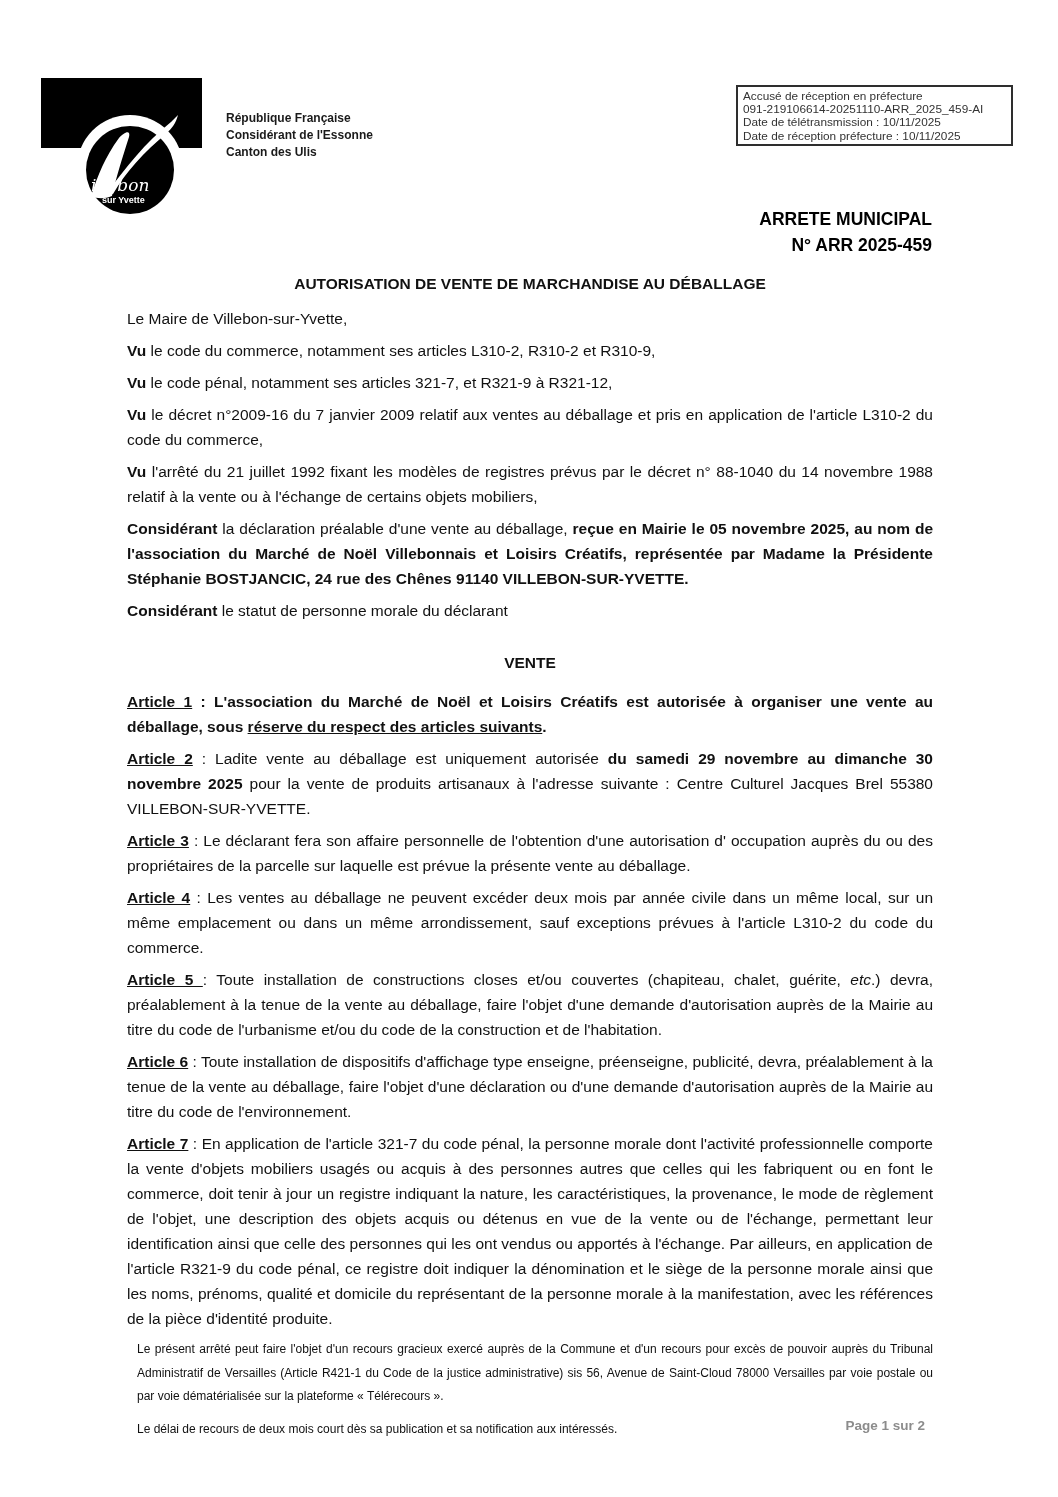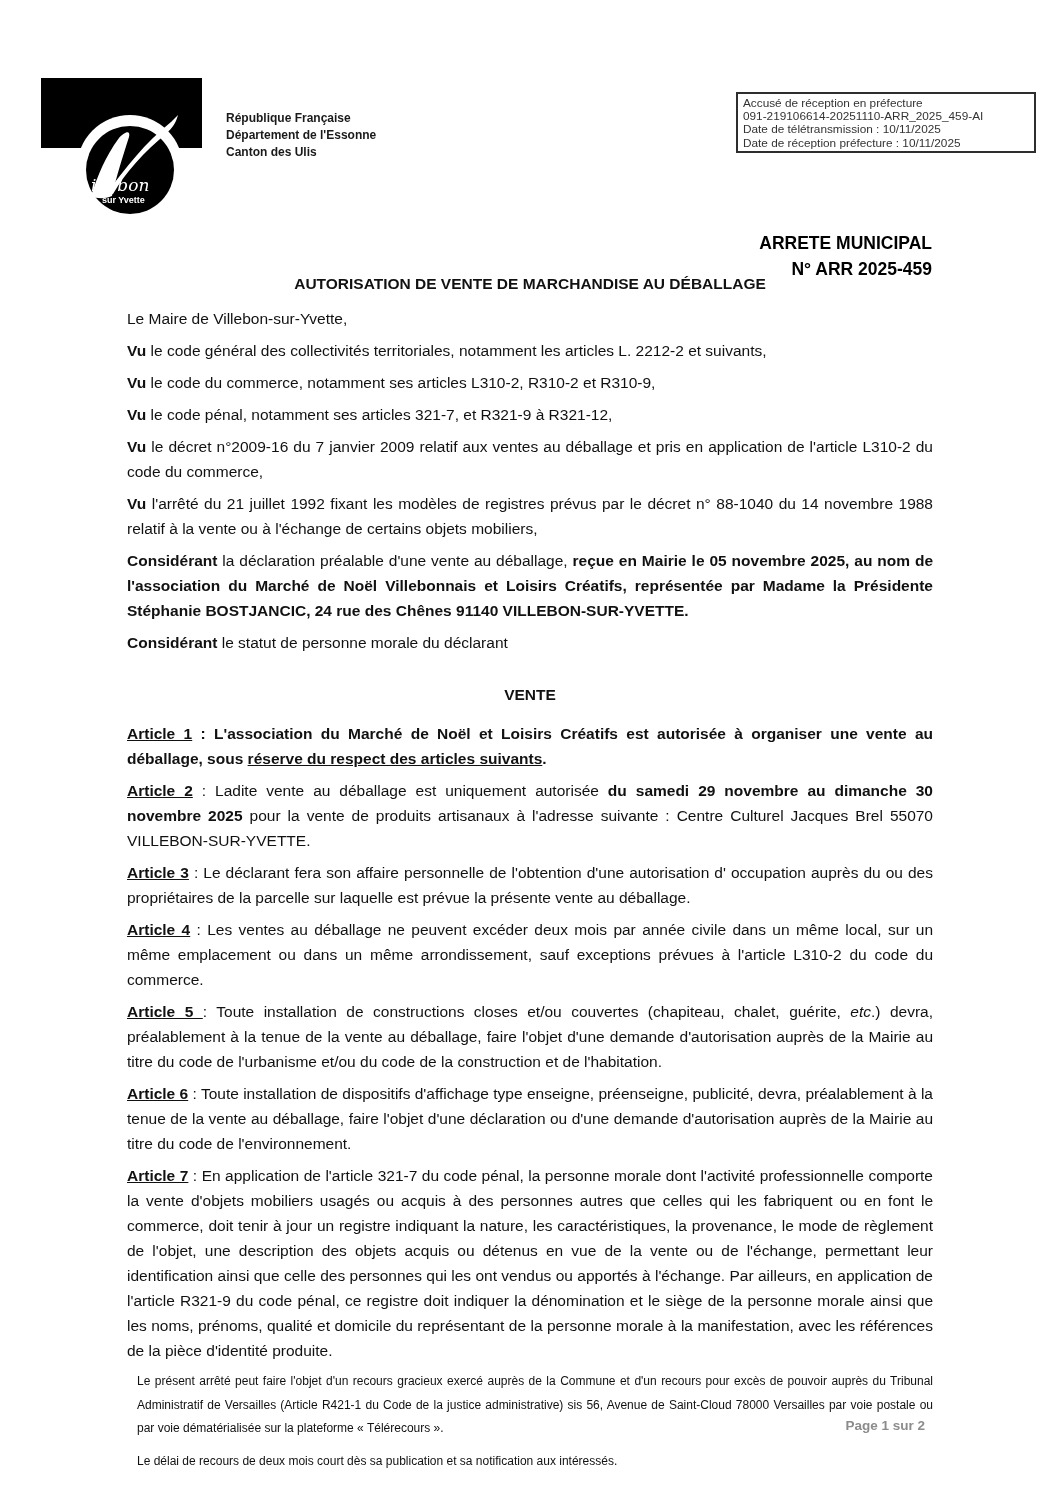--- a/index.html
+++ b/index.html
@@ -12,29 +12,29 @@
     font-family:"Liberation Sans",sans-serif;
     color:#141414;
   }
   
   .logo{position:absolute;left:41px;top:75px;width:165px;height:140px;}
   .authority{
     position:absolute;left:215px;top:110px;
     font-size:12px;font-weight:bold;line-height:17px;color:#1a1a1a;margin-left:11px;
   }
   .stamp{
-    position:absolute;left:736px;top:92px;width:300px;height:61px;
+    position:absolute;left:736px;top:85px;width:277px;height:61px;
     box-sizing:border-box;border:2px solid #2e2e2e;
     padding:3px 5px;
     font-size:11.8px;line-height:13.2px;color:#333;
     white-space:nowrap;overflow:hidden;
   }
   .doc-title{
     position:absolute;top:206px;right:126px;
-    text-align:right;font-weight:bold;font-size:17.5px;line-height:26px;color:#000;margin-top:24px;
+    text-align:right;font-weight:bold;font-size:17.5px;line-height:26px;color:#000;
   }
   
   .content{position:absolute;left:127px;width:806px;top:271px;}
   .content p{
     margin:0 0 7px 0;
     font-size:15.5px;line-height:25px;
     text-align:justify;color:#111;
   }
   p.subject{font-weight:bold;text-align:center;margin-bottom:10px;}
   .section-heading{
@@ -66,52 +66,51 @@
       <circle cx="89" cy="95" r="44" fill="#000000"></circle>
       <path d="M 50,121 C 57,100 64,82 78,63 C 83,57 90,54 88,62 C 81,84 75,103 71,121 C 64,124 56,124 50,121 Z" fill="#ffffff"></path>
       <path d="M 66,118 C 85,92 104,68 130,47 L 137,40 C 135,48 131,53 126,58 C 103,77 84,98 72,119 Z" fill="#ffffff"></path>
       <text x="50" y="116" font-size="17" font-style="italic" fill="#ffffff" font-family="DejaVu Serif, serif">illebon</text>
       <text x="61" y="128" font-size="9" font-weight="bold" fill="#ffffff" font-family="Liberation Sans, sans-serif">sur Yvette</text>
     </svg>
   </div>
 
   <div class="authority">
     <div>République Française</div>
-    <div>Département de l'Essonne</div>
+    <div>Considérant de l'Essonne</div>
     <div>Canton des Ulis</div>
   </div>
 
   <div class="stamp">
     <div>Accusé de réception en préfecture</div>
     <div>091-219106614-20251110-ARR_2025_459-AI</div>
     <div>Date de télétransmission : 10/11/2025</div>
     <div>Date de réception préfecture : 10/11/2025</div>
   </div>
 
   <div class="doc-title">
     <div>ARRETE MUNICIPAL</div>
     <div>N° ARR 2025-459</div>
   </div>
 
   <div class="content">
     <p class="subject">AUTORISATION DE VENTE DE MARCHANDISE AU DÉBALLAGE</p>
 
     <p><span>Le Maire de Villebon-sur-Yvette,</span></p>
-    <p><span class="b">Vu</span><span> le code général des collectivités territoriales, notamment les articles L. 2212-2 et suivants,</span></p>
     <p><span class="b">Vu</span><span> le code du commerce, notamment ses articles L310-2, R310-2 et R310-9,</span></p>
     <p><span class="b">Vu</span><span> le code pénal, notamment ses articles 321-7, et R321-9 à R321-12,</span></p>
     <p><span class="b">Vu</span><span> le décret n°2009-16 du 7 janvier 2009 relatif aux ventes au déballage et pris en application de l'article L310-2 du code du commerce,</span></p>
     <p><span class="b">Vu</span><span> l'arrêté du 21 juillet 1992 fixant les modèles de registres prévus par le décret n° 88-1040 du 14 novembre 1988 relatif à la vente ou à l'échange de certains objets mobiliers,</span></p>
     <p><span class="b">Considérant</span><span> la déclaration préalable d'une vente au déballage, </span><span class="b">reçue en Mairie le 05 novembre 2025, au nom de l'association du Marché de Noël Villebonnais et Loisirs Créatifs, représentée par Madame la Présidente Stéphanie BOSTJANCIC, 24 rue des Chênes 91140 VILLEBON-SUR-YVETTE.</span></p>
     <p><span class="b">Considérant</span><span> le statut de personne morale du déclarant</span></p>
 
     <p class="section-heading">VENTE</p>
 
     <p><span class="b u">Article 1</span><span class="b"> : L'association du Marché de Noël et Loisirs Créatifs est autorisée à organiser une vente au déballage, sous </span><span class="b u">réserve du respect des articles suivants</span><span class="b">.</span></p>
-    <p><span class="b u">Article 2</span><span> : Ladite vente au déballage est uniquement autorisée </span><span class="b">du samedi 29 novembre au dimanche 30 novembre 2025</span><span> pour la vente de produits artisanaux à l'adresse suivante : Centre Culturel Jacques Brel 55070 VILLEBON-SUR-YVETTE.</span></p>
+    <p><span class="b u">Article 2</span><span> : Ladite vente au déballage est uniquement autorisée </span><span class="b">du samedi 29 novembre au dimanche 30 novembre 2025</span><span> pour la vente de produits artisanaux à l'adresse suivante : Centre Culturel Jacques Brel 55380 VILLEBON-SUR-YVETTE.</span></p>
     <p><span class="b u">Article 3</span><span> : Le déclarant fera son affaire personnelle de l'obtention d'une autorisation d' occupation auprès du ou des propriétaires de la parcelle sur laquelle est prévue la présente vente au déballage.</span></p>
     <p><span class="b u">Article 4</span><span> : Les ventes au déballage ne peuvent excéder deux mois par année civile dans un même local, sur un même emplacement ou dans un même arrondissement, sauf exceptions prévues à l'article L310-2 du code du commerce.</span></p>
     <p><span class="b u">Article 5 </span><span>: Toute installation de constructions closes et/ou couvertes (chapiteau, chalet, guérite, </span><span class="i">etc</span><span>.) devra, préalablement à la tenue de la vente au déballage, faire l'objet d'une demande d'autorisation auprès de la Mairie au titre du code de l'urbanisme et/ou du code de la construction et de l'habitation.</span></p>
     <p><span class="b u">Article 6</span><span> : Toute installation de dispositifs d'affichage type enseigne, préenseigne, publicité, devra, préalablement à la tenue de la vente au déballage, faire l'objet d'une déclaration ou d'une demande d'autorisation auprès de la Mairie au titre du code de l'environnement.</span></p>
     <p><span class="b u">Article 7</span><span> : En application de l'article 321-7 du code pénal, la personne morale dont l'activité professionnelle comporte la vente d'objets mobiliers usagés ou acquis à des personnes autres que celles qui les fabriquent ou en font le commerce, doit tenir à jour un registre indiquant la nature, les caractéristiques, la provenance, le mode de règlement de l'objet, une description des objets acquis ou détenus en vue de la vente ou de l'échange, permettant leur identification ainsi que celle des personnes qui les ont vendus ou apportés à l'échange. Par ailleurs, en application de l'article R321-9 du code pénal, ce registre doit indiquer la dénomination et le siège de la personne morale ainsi que les noms, prénoms, qualité et domicile du représentant de la personne morale à la manifestation, avec les références de la pièce d'identité produite.</span></p>
 
     <div class="notice">
       <p><span>Le présent arrêté peut faire l'objet d'un recours gracieux exercé auprès de la Commune et d'un recours pour excès de pouvoir auprès du Tribunal Administratif de Versailles (Article R421-1 du Code de la justice administrative) sis 56, Avenue de Saint-Cloud 78000 Versailles par voie postale ou par voie dématérialisée sur la plateforme « Télérecours ».</span></p>
       <p><span>Le délai de recours de deux mois court dès sa publication et sa notification aux intéressés.</span></p>
     </div>

